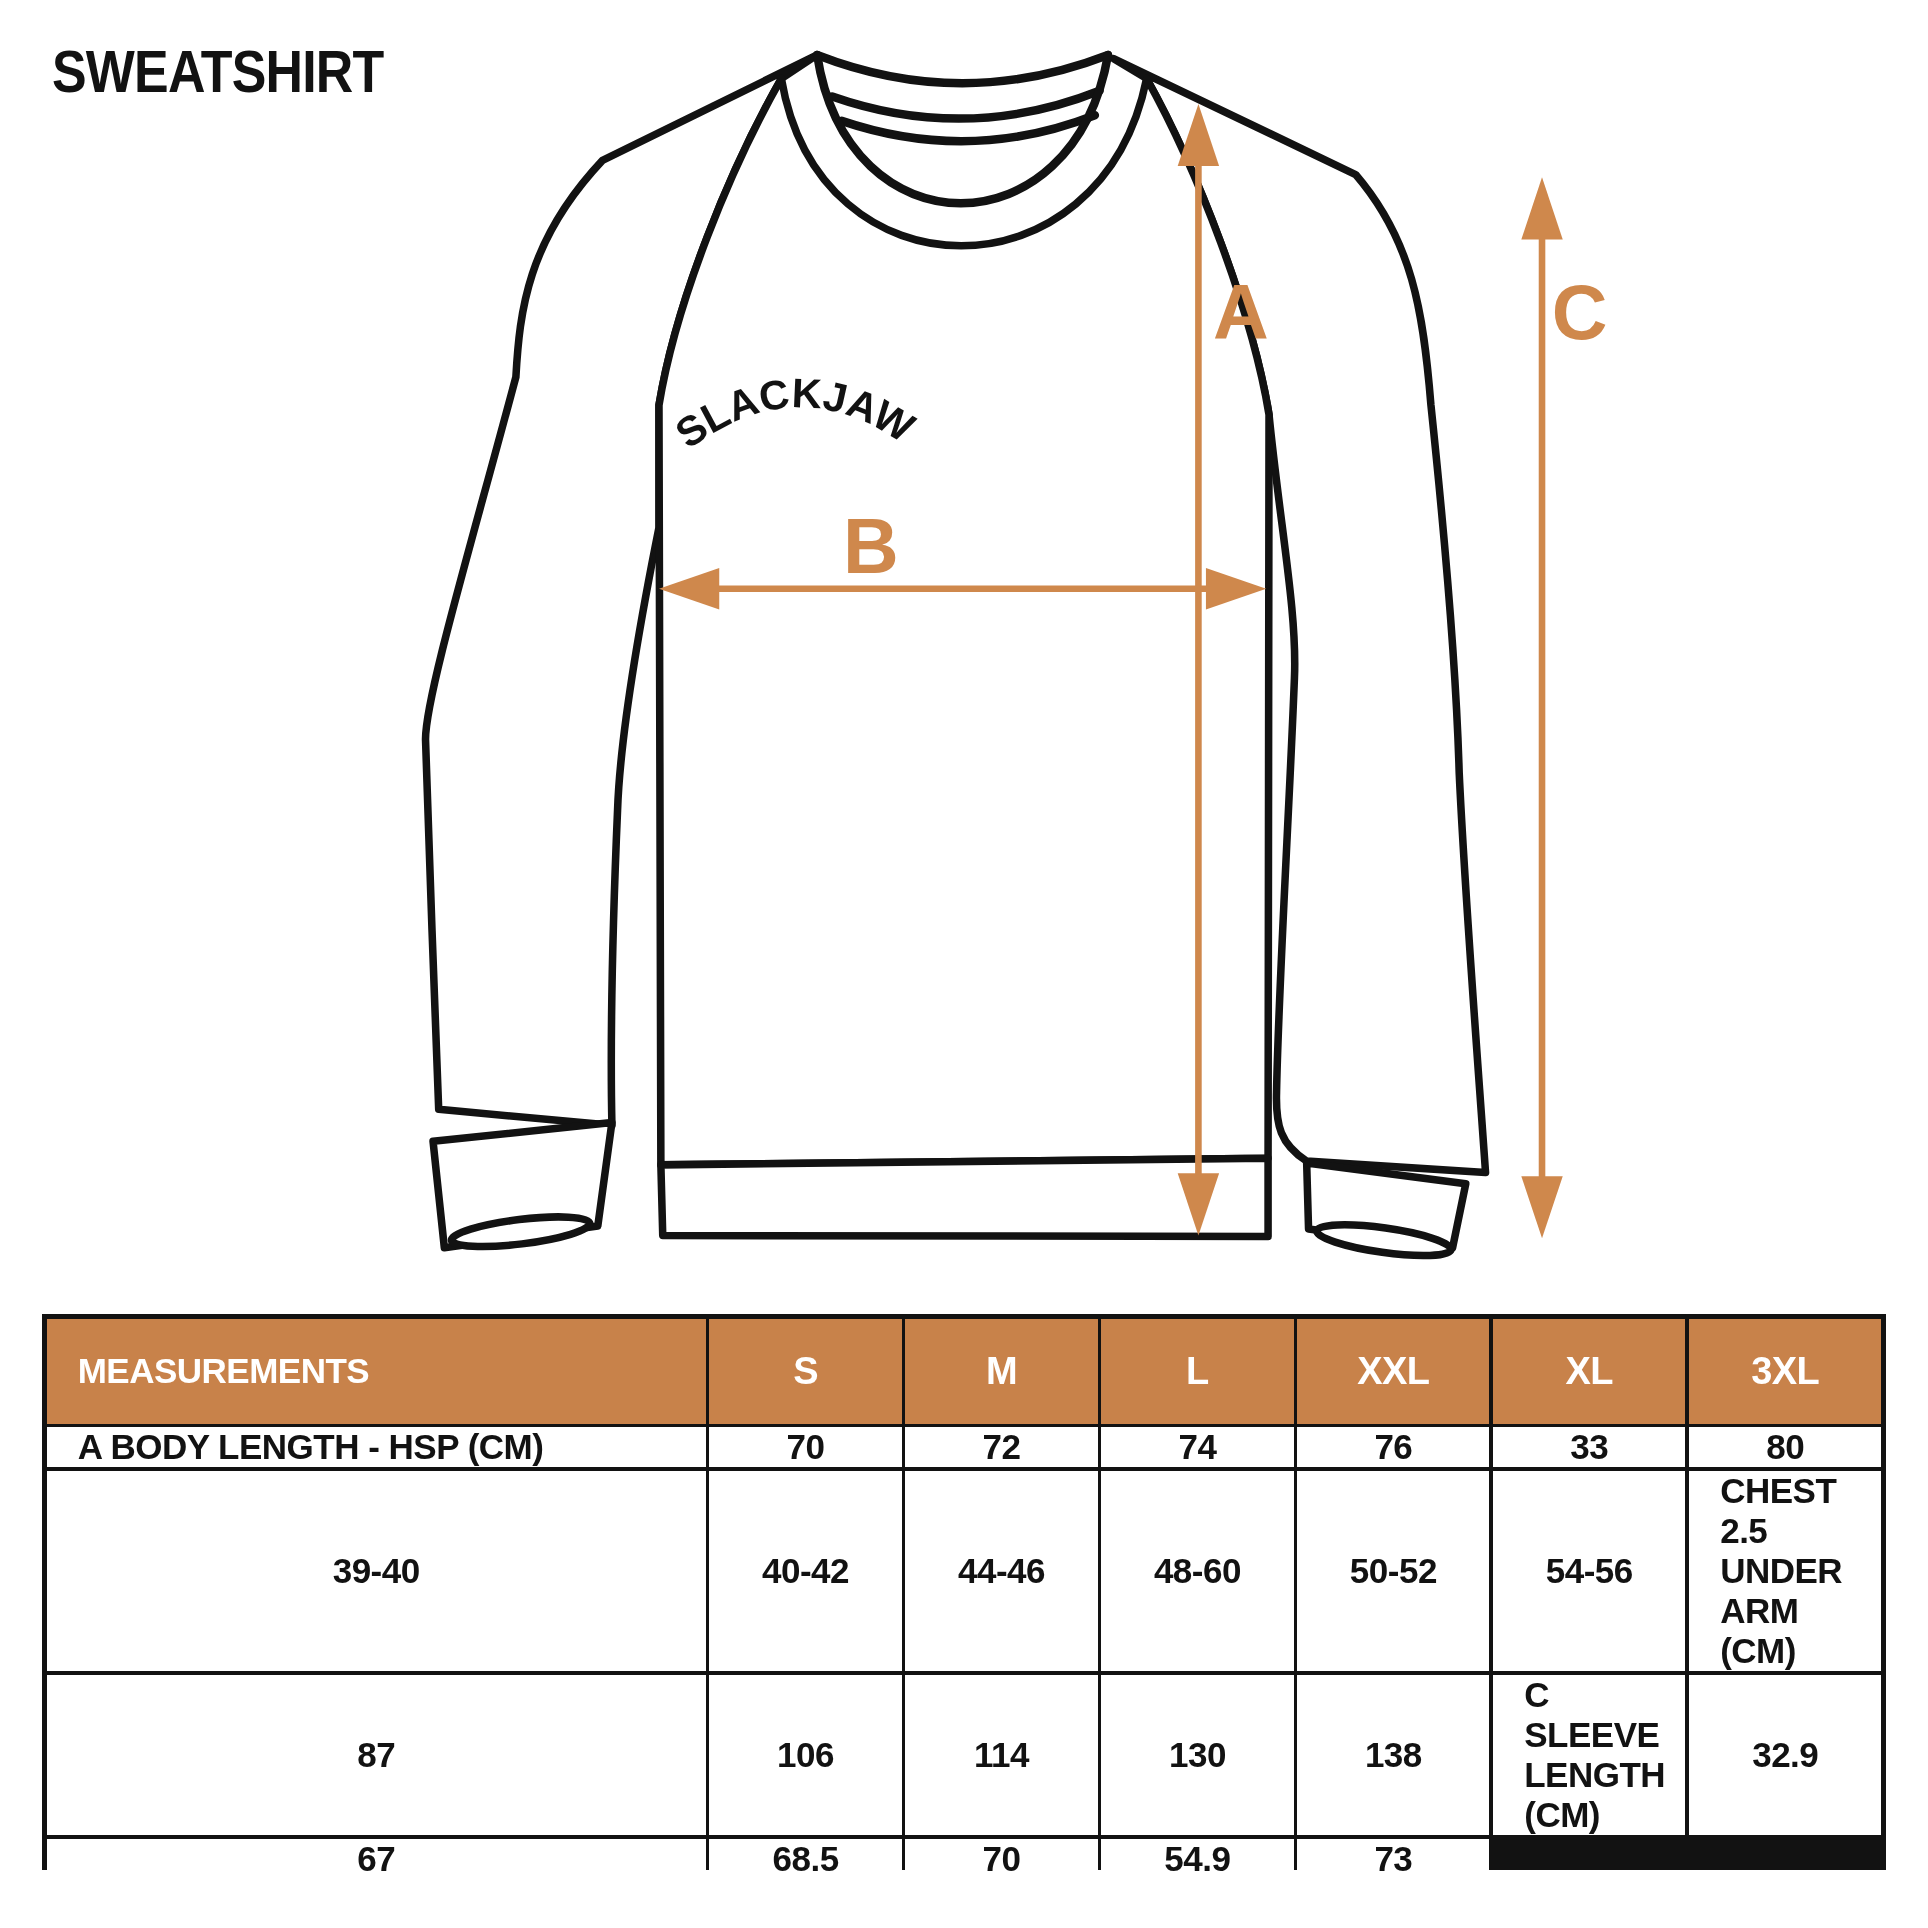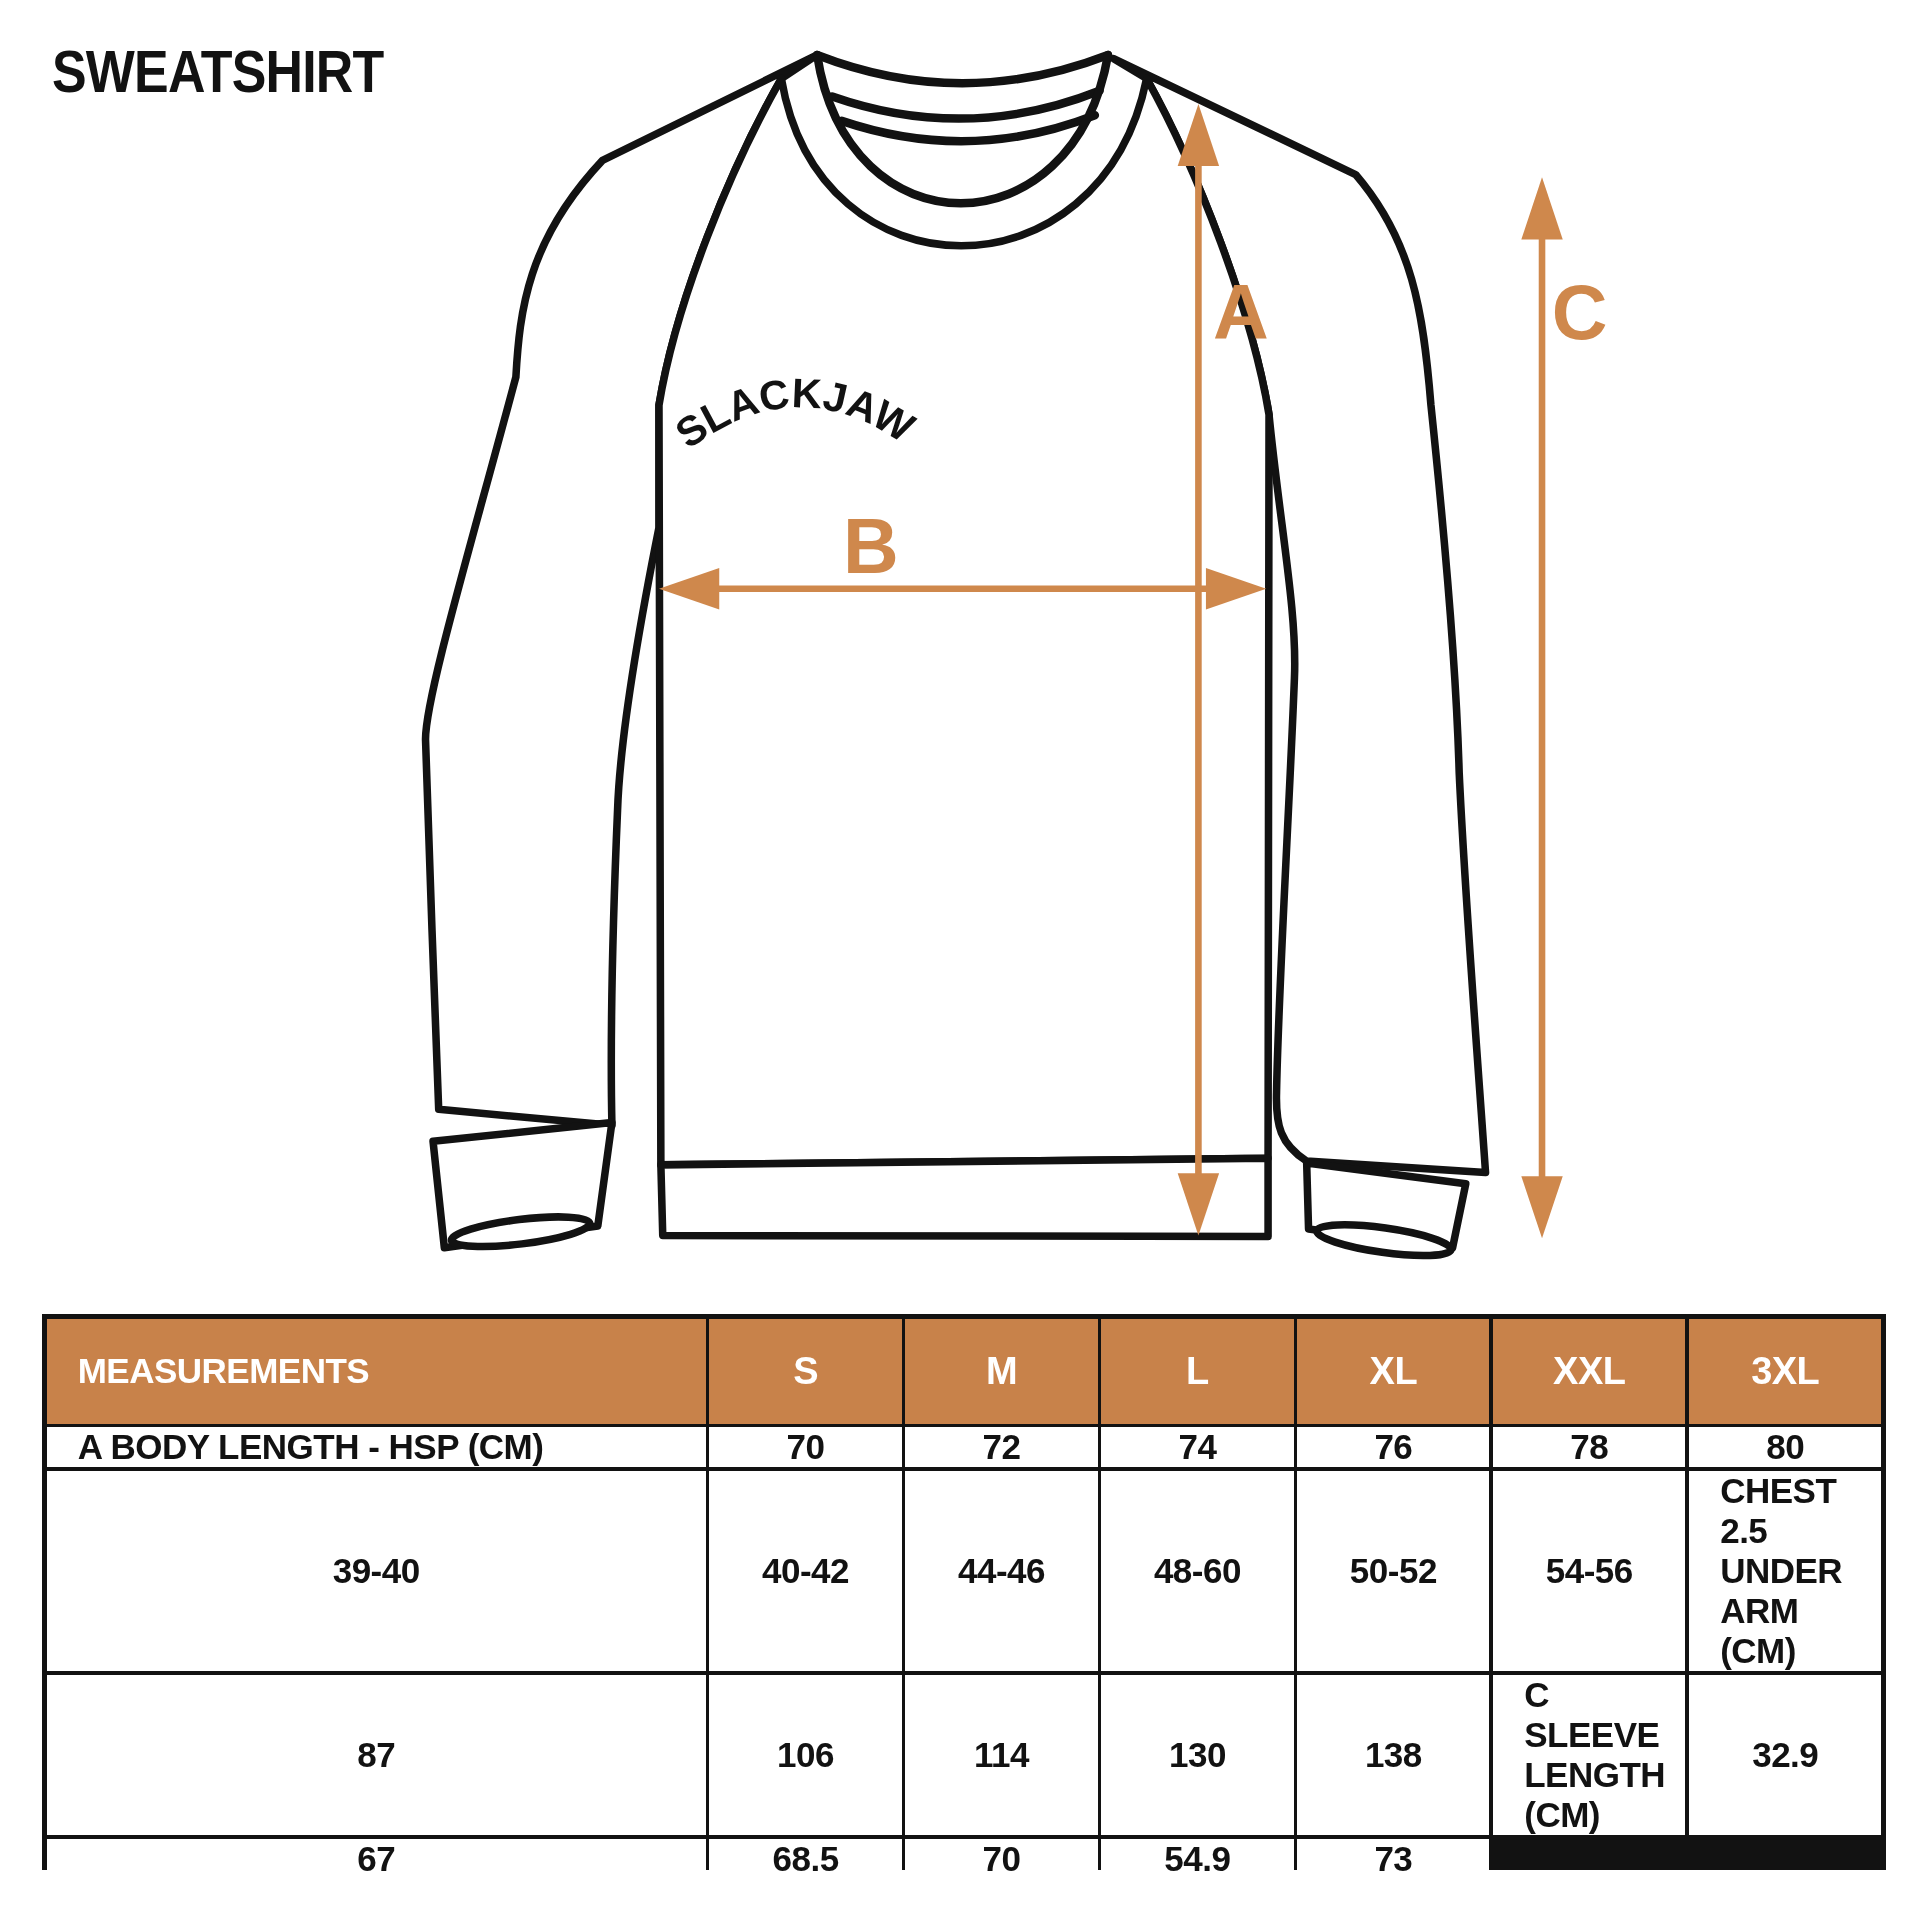--- a/index.html
+++ b/index.html
@@ -102,30 +102,30 @@
     <text x="925" y="608">B</text>
     <text x="1678" y="360">C</text>
   </g>
 </svg>
 
 <div class="size-table">
   <div class="cell head label">MEASUREMENTS</div>
   <div class="cell head">S</div>
   <div class="cell head">M</div>
   <div class="cell head">L</div>
+  <div class="cell head">XXL</div>
   <div class="cell head">XL</div>
-  <div class="cell head">XXL</div>
   <div class="cell head">3XL</div>
 
   <div class="cell label">A BODY LENGTH  - HSP (CM)</div>
   <div class="cell">70</div>
   <div class="cell">72</div>
   <div class="cell">74</div>
   <div class="cell">76</div>
-  <div class="cell">78</div>
+  <div class="cell">33</div>
   <div class="cell">80</div>
 
   <div class="cell">39-40</div>
   <div class="cell">40-42</div>
   <div class="cell">44-46</div>
   <div class="cell">48-60</div>
   <div class="cell">50-52</div>
   <div class="cell">54-56</div>
 
   <div class="cell label">CHEST 2.5 UNDER ARM (CM)</div>

